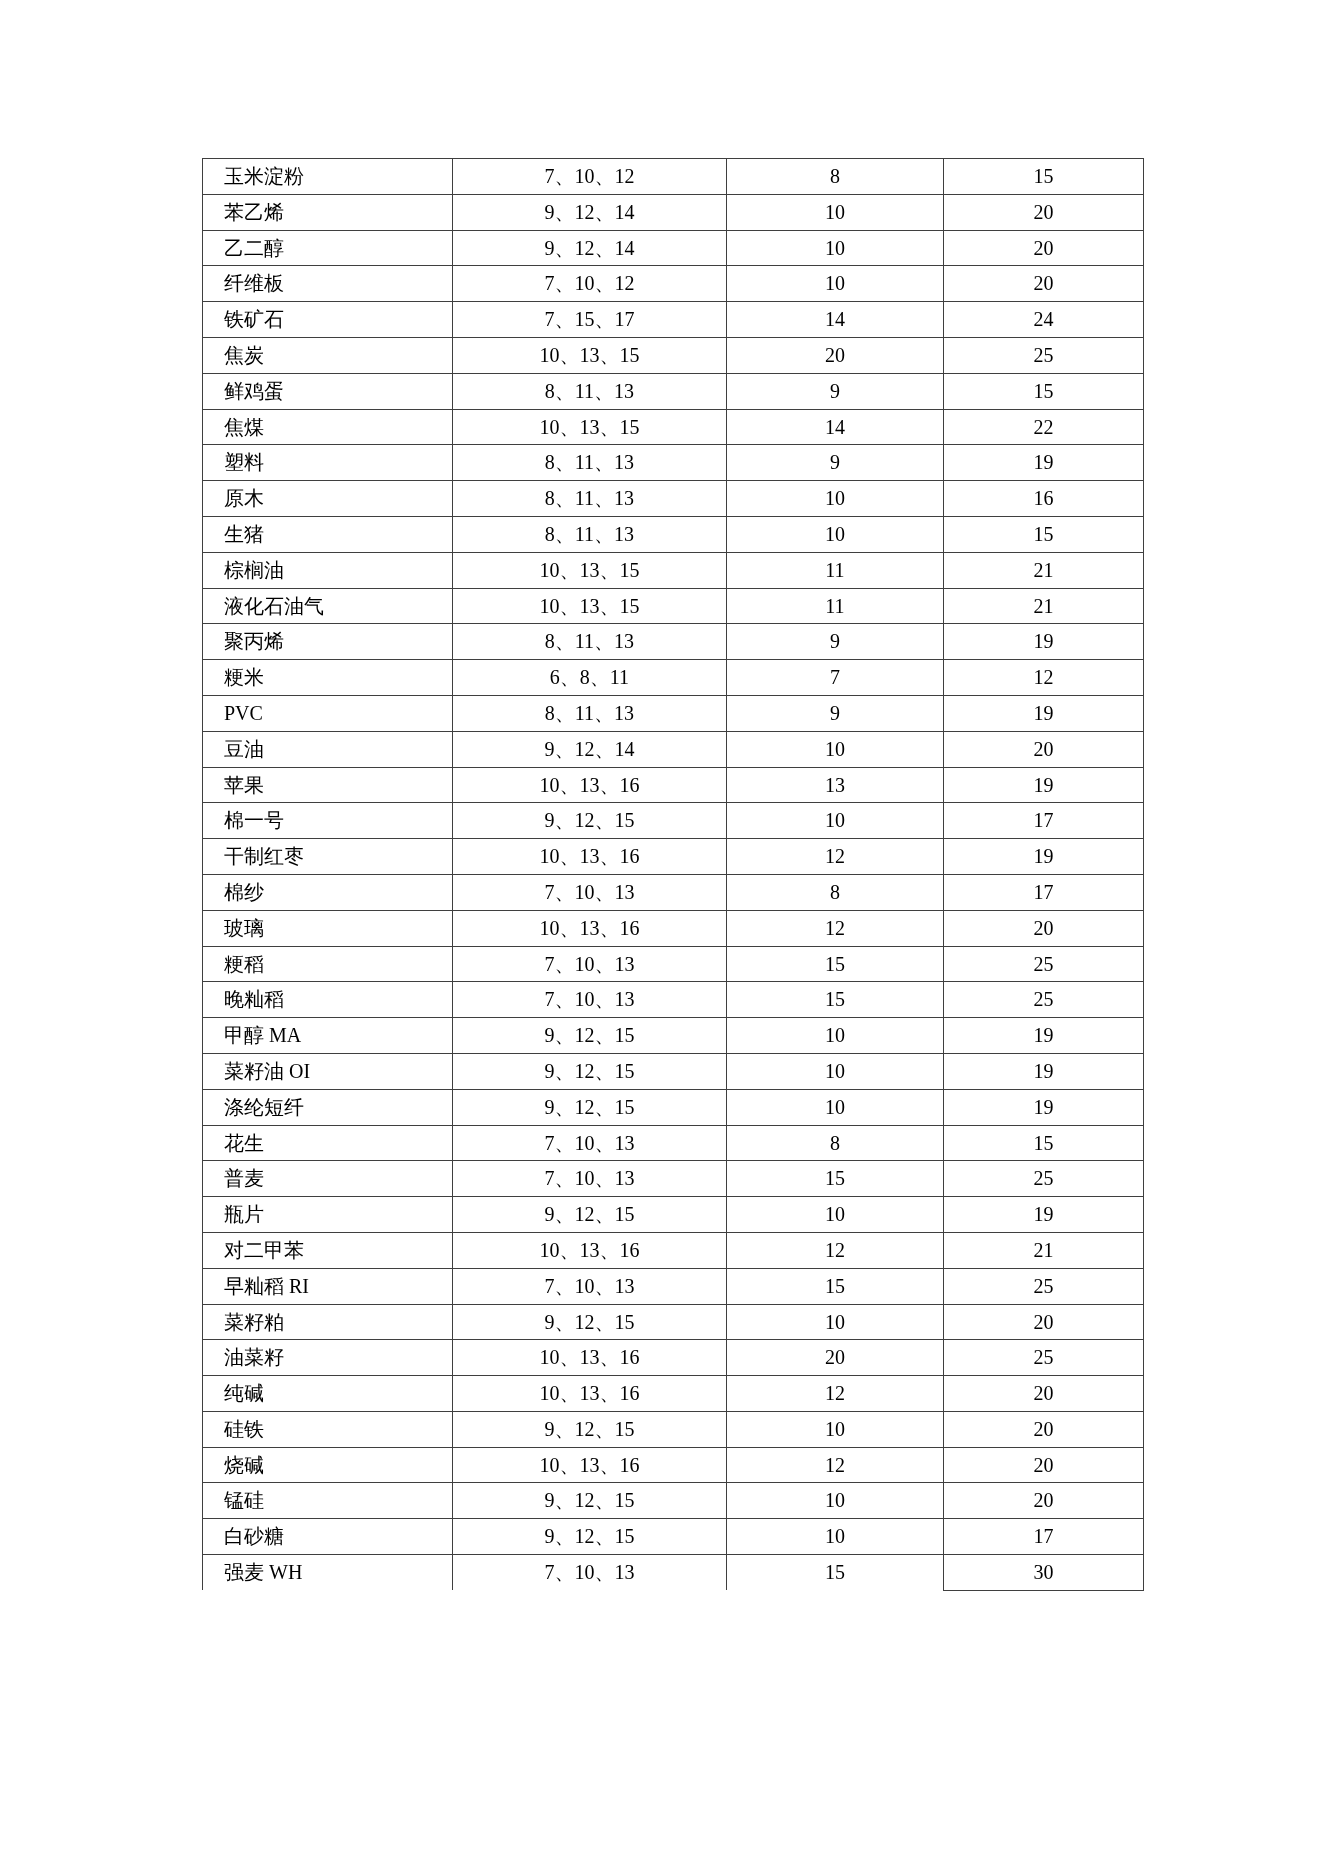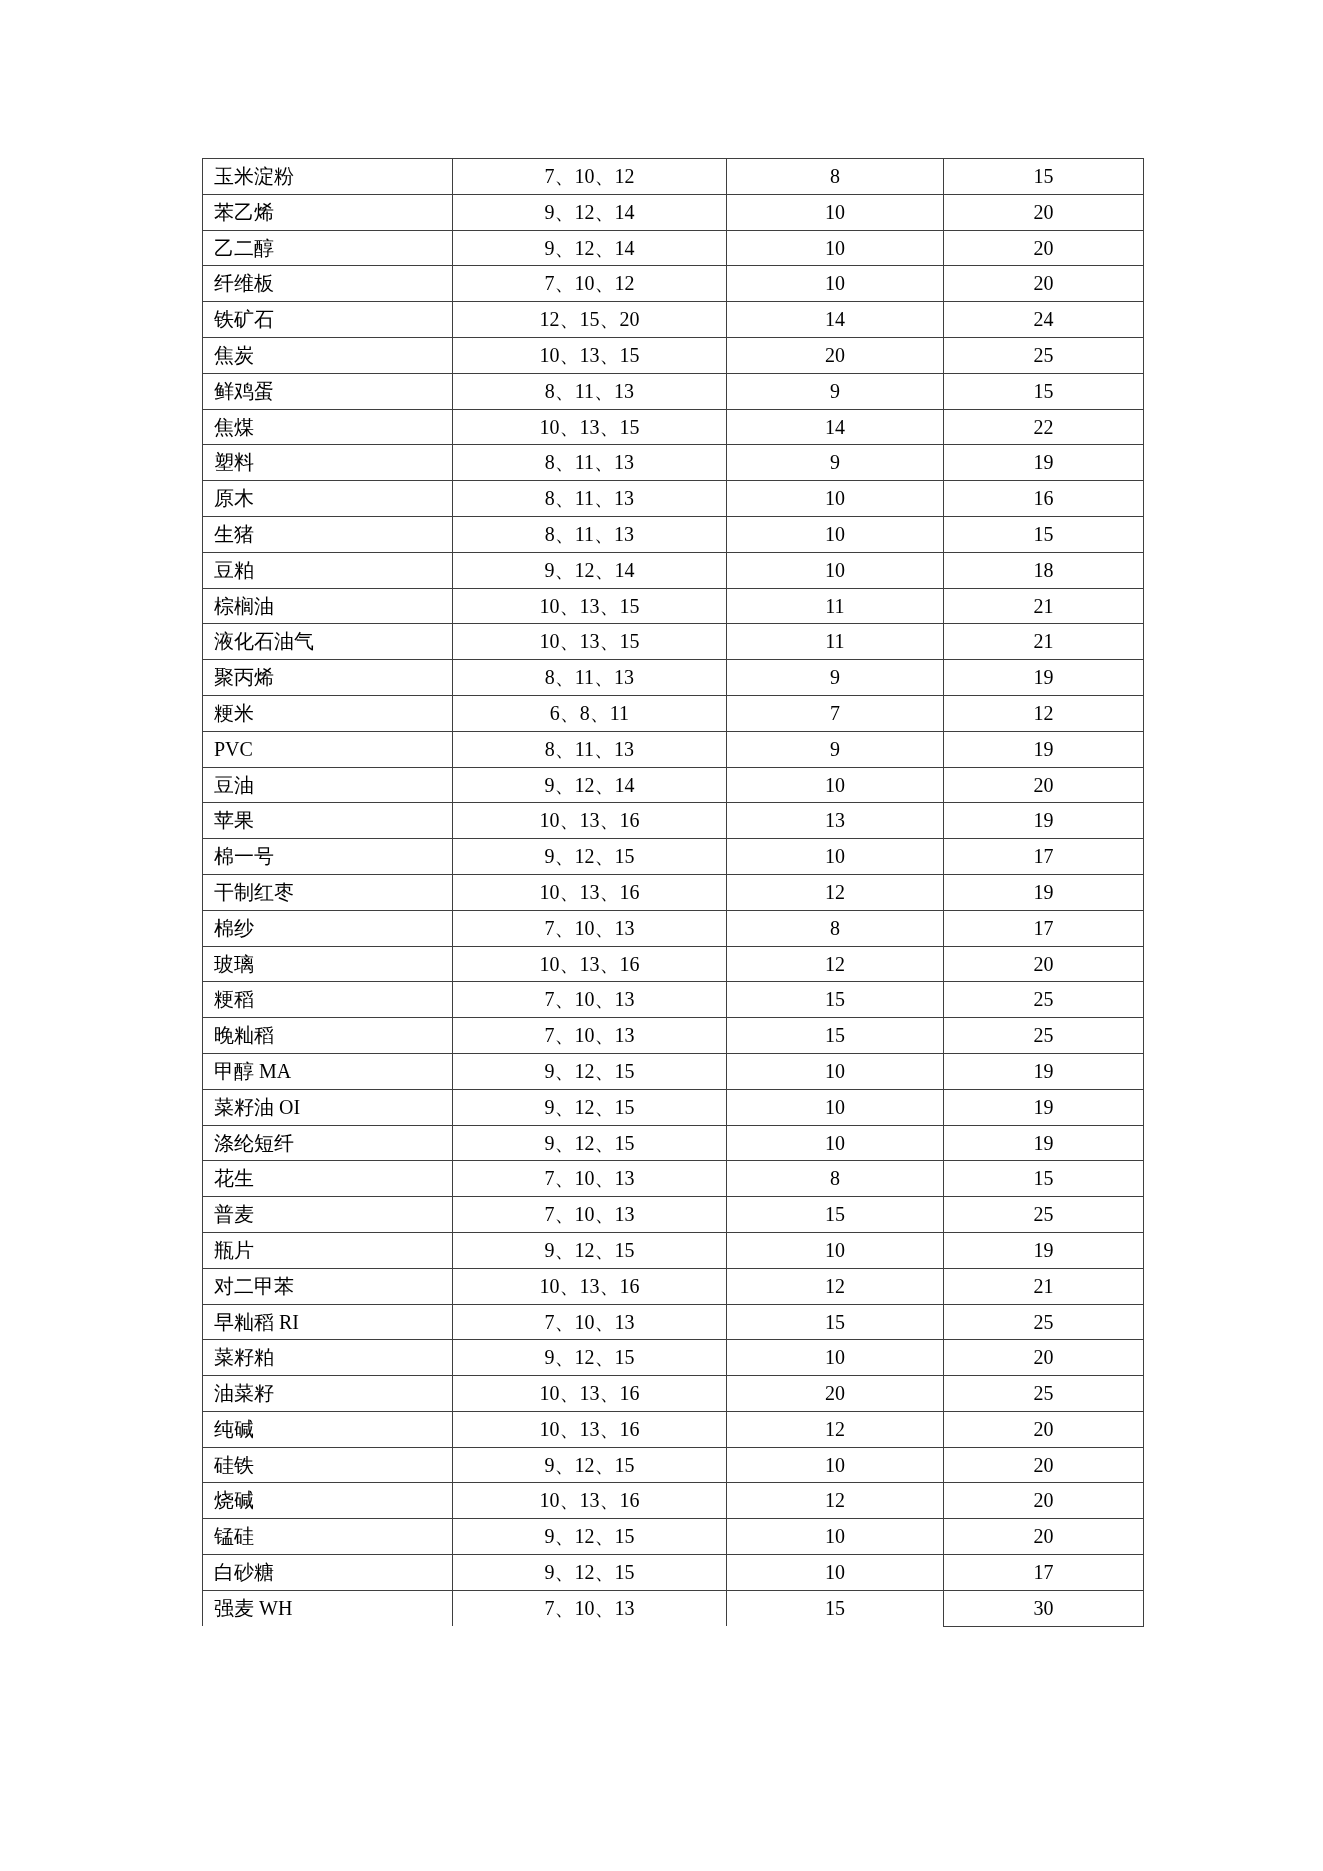--- a/index.html
+++ b/index.html
@@ -37,21 +37,21 @@
     line-height: 34.8px;
     padding: 0;
     text-align: center;
     vertical-align: middle;
     white-space: nowrap;
     overflow: hidden;
     box-sizing: content-box;
   }
   table.data-table td.c-name {
     text-align: left;
-    padding-left: 11px;
+    padding-left: 21px;
   }
   
   table.data-table tr:last-child td:not(:last-child) {
     border-bottom: none;
     margin-top: 32px;
   }
   col.c1 { width: 250px; }
   col.c2 { width: 274px; }
   col.c3 { width: 217px; }
   col.c4 { width: 200px; }
@@ -87,21 +87,21 @@
           <td>20</td>
         </tr>
         <tr>
           <td class="c-name">纤维板</td>
           <td>7、10、12</td>
           <td>10</td>
           <td>20</td>
         </tr>
         <tr>
           <td class="c-name">铁矿石</td>
-          <td>12、15、20</td>
+          <td>7、15、17</td>
           <td>14</td>
           <td>24</td>
         </tr>
         <tr>
           <td class="c-name">焦炭</td>
           <td>10、13、15</td>
           <td>20</td>
           <td>25</td>
         </tr>
         <tr>
@@ -126,26 +126,20 @@
           <td class="c-name">原木</td>
           <td>8、11、13</td>
           <td>10</td>
           <td>16</td>
         </tr>
         <tr>
           <td class="c-name">生猪</td>
           <td>8、11、13</td>
           <td>10</td>
           <td>15</td>
-        </tr>
-        <tr>
-          <td class="c-name">豆粕</td>
-          <td>9、12、14</td>
-          <td>10</td>
-          <td>18</td>
         </tr>
         <tr>
           <td class="c-name">棕榈油</td>
           <td>10、13、15</td>
           <td>11</td>
           <td>21</td>
         </tr>
         <tr>
           <td class="c-name">液化石油气</td>
           <td>10、13、15</td>

